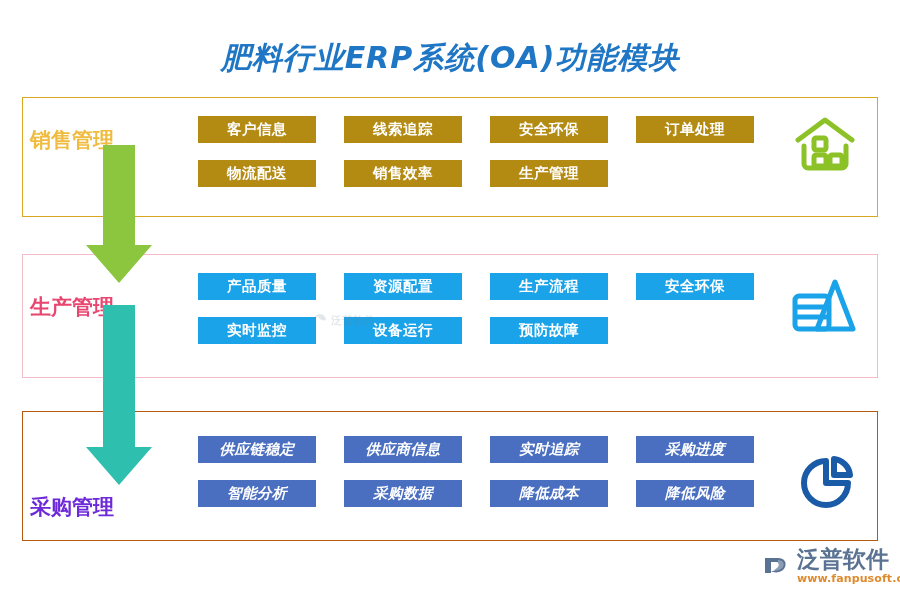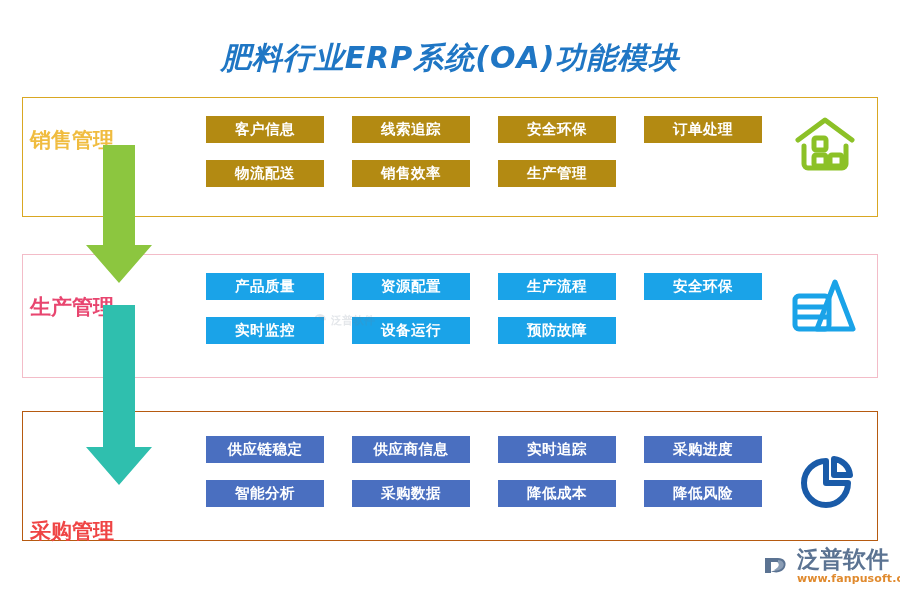--- a/index.html
+++ b/index.html
@@ -40,56 +40,56 @@
   .section-label {
     position: absolute;
     font-family: "DejaVu Sans", "Liberation Sans", sans-serif;
     font-size: 21px;
     font-weight: 600;
     white-space: nowrap;
     text-align: center;
   }
   #label-sales      { left: 30px;  top: 126px; color: #f0bc3f; }
   #label-production { left: 30px;  top: 293px; color: #e8456f; }
-  #label-purchase   { left: 30px;  top: 517px; color: #ef4444; }
+  #label-purchase   { left: 30px;  top: 493px; color: #6d28d9; }
 
   
   .arrow { position: absolute; }
   #arrow-green { left: 86px; top: 145px; }
   #arrow-teal  { left: 86px; top: 305px; }
 
   
   .tags {
     position: absolute;
     display: grid;
     grid-template-columns: repeat(4, 118px);
     grid-auto-rows: 27px;
     column-gap: 28px;
     row-gap: 17px;
-    left: 206px;
+    left: 198px;
   }
   #tags-sales      { top: 116px; }
   #tags-production { top: 273px; }
   #tags-purchase   { top: 436px; }
 
   .tag {
     display: flex;
     align-items: center;
     justify-content: center;
     font-family: "DejaVu Sans", "Liberation Sans", sans-serif;
     font-size: 14.5px;
     font-weight: 700;
     color: #ffffff;
     white-space: nowrap;
     letter-spacing: 0.5px;
     line-height: 1;
   }
   .tag.sales      { background: #b38a12; }
   .tag.production { background: #1aa3e8; }
-  .tag.purchase   { background: #4a6fc0; }
+  .tag.purchase   { background: #4a6fc0; font-style: italic; }
 
   
   .section-icon { position: absolute; }
   #icon-house   { left: 794px; top: 116px; }
   #icon-factory { left: 792px; top: 277px; }
   #icon-pie     { left: 798px; top: 455px; }
 
   
   #watermark {
     position: absolute;

